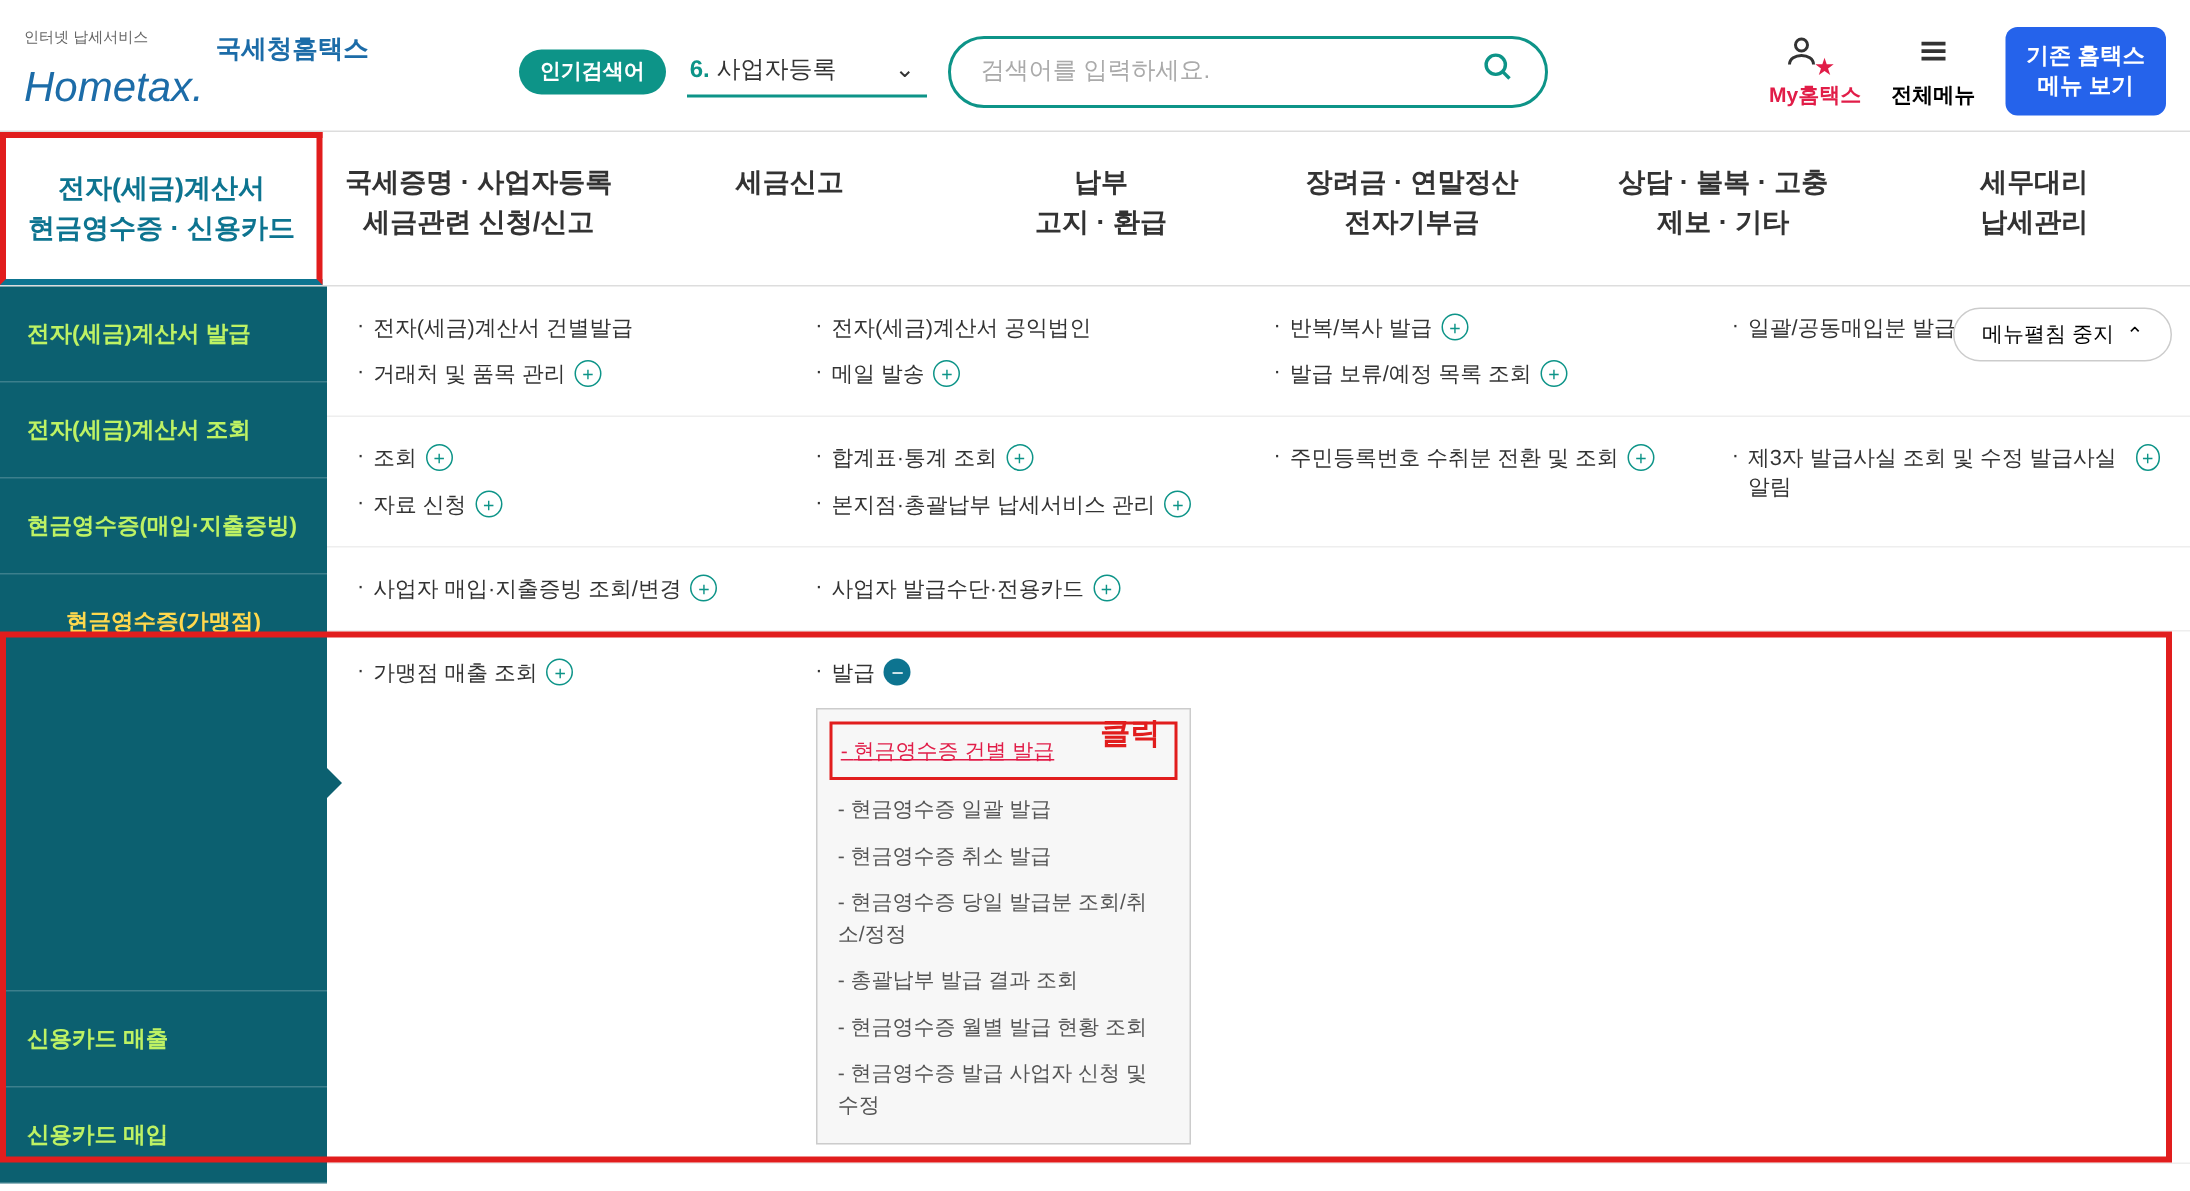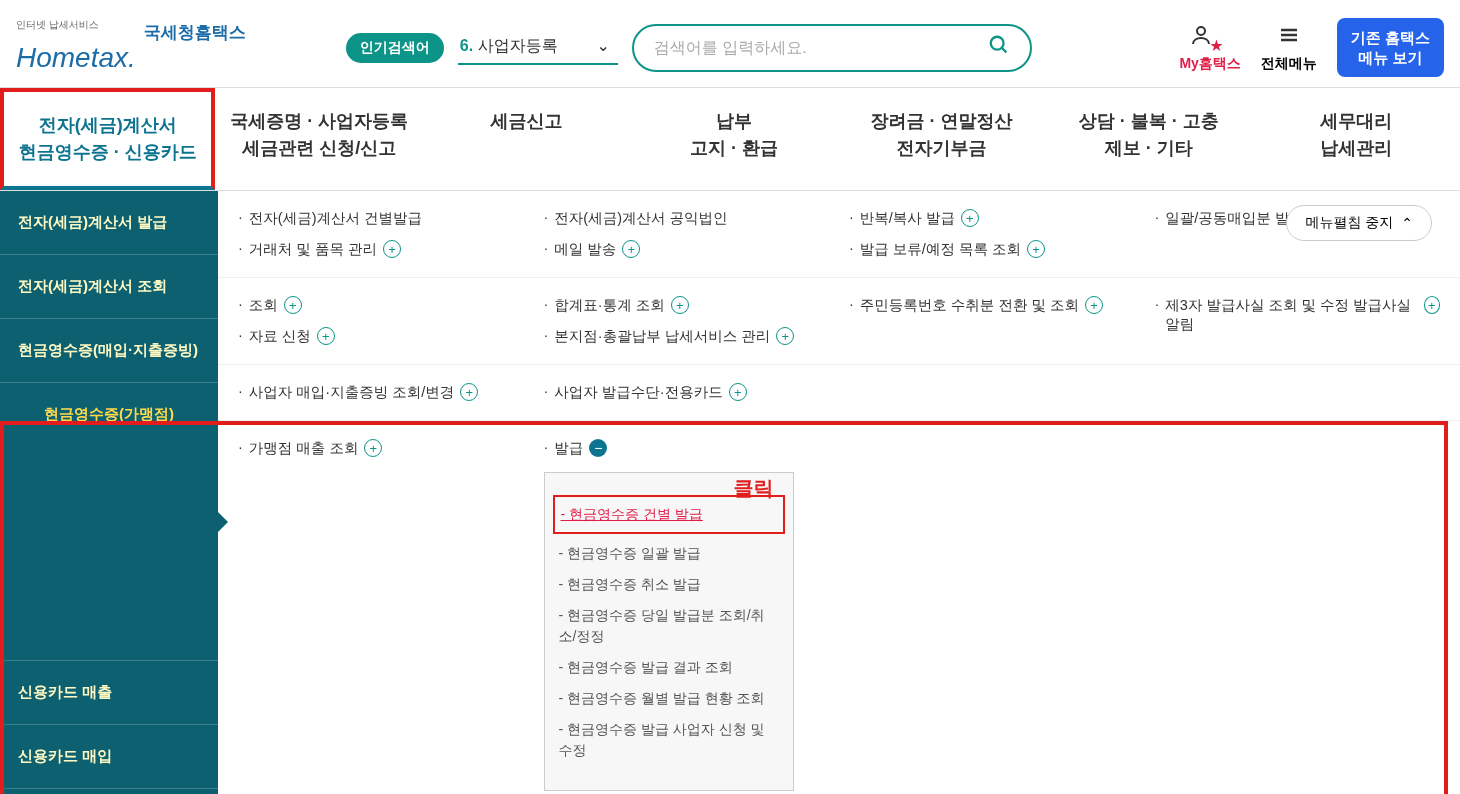--- a/index.html
+++ b/index.html
@@ -28,45 +28,45 @@
 
 
 .main-nav { display: flex; border-top: 1px solid #ddd; border-bottom: 1px solid #ddd; }
 .nav-item { flex: 1; text-align: center; padding: 20px 8px; font-size: 18px; color: #333; font-weight: 600; line-height: 1.5; cursor: pointer; }
 .nav-item.active { color: #0d7490; border-bottom: 4px solid #0d7490; }
 .nav-red-box { border: 4px solid #e11d1d; }
 
 
 .mega { display: flex; position: relative; }
 .mega-side { width: 218px; background: #0c6070; }
-.mega-side-item { padding: 22px 18px; color: #fef9c3; font-size: 15px; font-weight: bold; border-bottom: 1px solid rgba(255,255,255,0.2); cursor: pointer; position: relative; }
+.mega-side-item { padding: 22px 18px; color: #bef264; font-size: 15px; font-weight: bold; border-bottom: 1px solid rgba(255,255,255,0.2); cursor: pointer; position: relative; }
 .mega-side-item.active { color: #ffd84d; }
 .mega-side-item.active::after { content: ""; position: absolute; right: -10px; top: 50%; transform: translateY(-50%); border-left: 10px solid #0c6070; border-top: 10px solid transparent; border-bottom: 10px solid transparent; }
 
 .mega-body { flex: 1; padding: 0; position: relative; }
 .mega-row { display: flex; padding: 12px 0 12px 20px; border-bottom: 1px solid #eee; }
 .mega-col { flex: 1; padding-right: 20px; }
 .mega-link { display: flex; gap: 6px; font-size: 14.5px; color: #333; padding: 6px 0; cursor: pointer; }
 .mega-link::before { content: "·"; color: #333; }
 .plus-icon { display: inline-flex; width: 18px; height: 18px; border: 1px solid #0d9488; border-radius: 50%; color: #0d9488; font-size: 13px; align-items: center; justify-content: center; line-height: 1; }
 .minus-icon { display: inline-flex; width: 18px; height: 18px; background: #0d7490; border-radius: 50%; color: #fff; font-size: 14px; align-items: center; justify-content: center; line-height: 1; }
 
 
-.dropdown-panel { border: 1px solid #ccc; background: #f7f7f7; margin-top: 8px; padding: 24px 14px; width: 250px; }
+.dropdown-panel { border: 1px solid #ccc; background: #f7f7f7; margin-top: 8px; padding: 10px 14px; width: 250px; }
 .dropdown-item { font-size: 14px; color: #555; padding: 5px 0; cursor: pointer; line-height: 1.5; }
 .dropdown-item::before { content: "- "; }
 .dropdown-item.highlight { color: #e11d48; text-decoration: underline; }
 .red-box-sub { border: 2px solid #e11d1d; padding: 2px 6px; margin: -2px -6px 4px -6px; }
 .click-label { color: #e11d1d; font-size: 20px; font-weight: bold; position: absolute; }
 
 
 .section-red-box { border: 4px solid #e11d1d; position: absolute; pointer-events: none; }
 
 
-.collapse-btn { position: absolute; right: 28px; top: 14px; border: 1px solid #ccc; border-radius: 18px; padding: 8px 18px; font-size: 14px; background: #fff; display: flex; align-items: center; gap: 8px; cursor: pointer; }
+.collapse-btn { position: absolute; right: 12px; top: 14px; border: 1px solid #ccc; border-radius: 18px; padding: 8px 18px; font-size: 14px; background: #fff; display: flex; align-items: center; gap: 8px; cursor: pointer; }
 </style>
 </head>
 <body>
 
 <div class="header">
   <div class="logo">
     <div>
       <div class="logo-tag">인터넷 납세서비스</div>
       <span class="logo-main">Hometax.</span>
     </div>
@@ -255,21 +255,21 @@
             <span>발급</span>
             <span class="minus-icon">−</span>
           </div>
         <div class="dropdown-panel">
           <div class="red-box-sub">
             <div class="dropdown-item highlight">현금영수증 건별 발급</div>
           </div>
           <div class="dropdown-item">현금영수증 일괄 발급</div>
           <div class="dropdown-item">현금영수증 취소 발급</div>
           <div class="dropdown-item">현금영수증 당일 발급분 조회/취소/정정</div>
-          <div class="dropdown-item">현금영수증 발급 결과 조회</div>
+          <div class="dropdown-item">총괄납부 발급 결과 조회</div>
           <div class="dropdown-item">현금영수증 월별 발급 현황 조회</div>
           <div class="dropdown-item">현금영수증 발급 사업자 신청 및 수정</div>
         </div>
         <span class="click-label" style="left:190px; top:42px;">클릭</span>
       </div>
       <div class="mega-col"></div>
         <div class="mega-col"></div>
       <div class="section-red-box" style="left:-218px; top:0; right:12px; bottom:0;"></div>
     </div>
 

